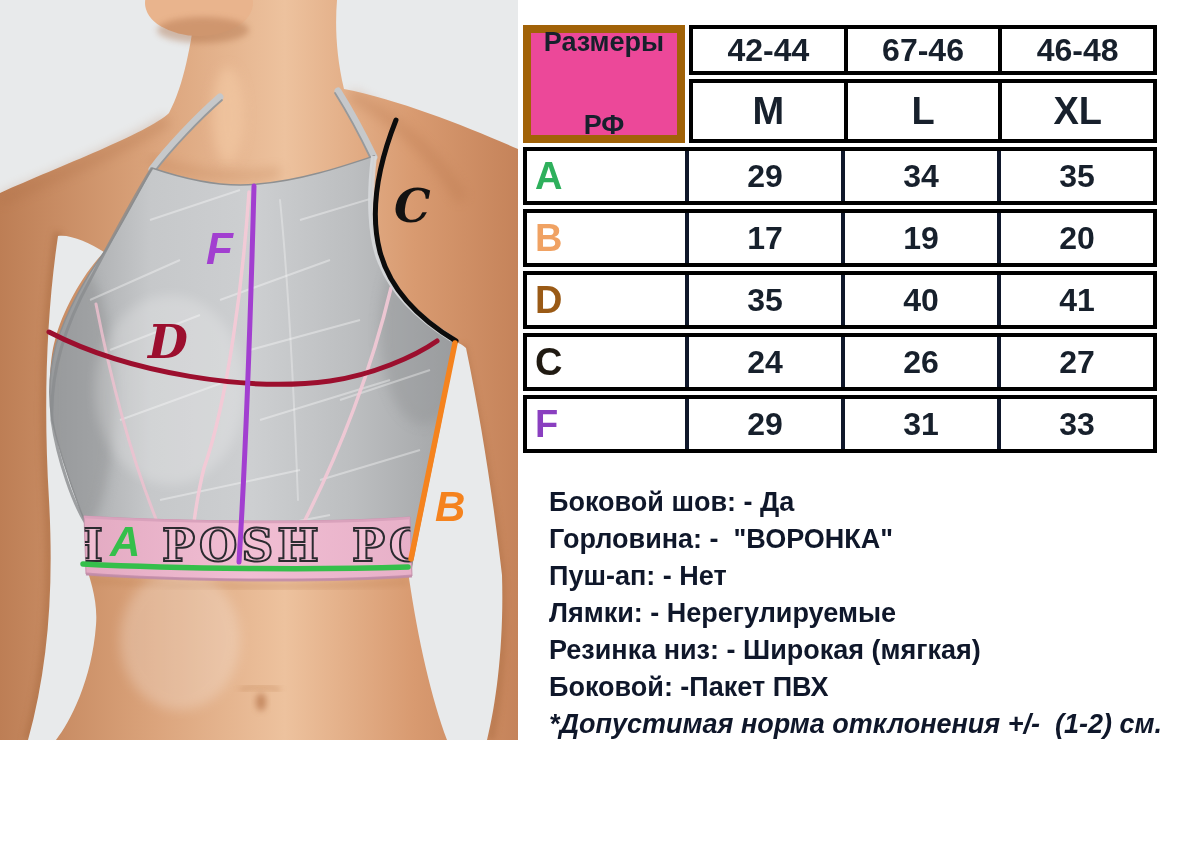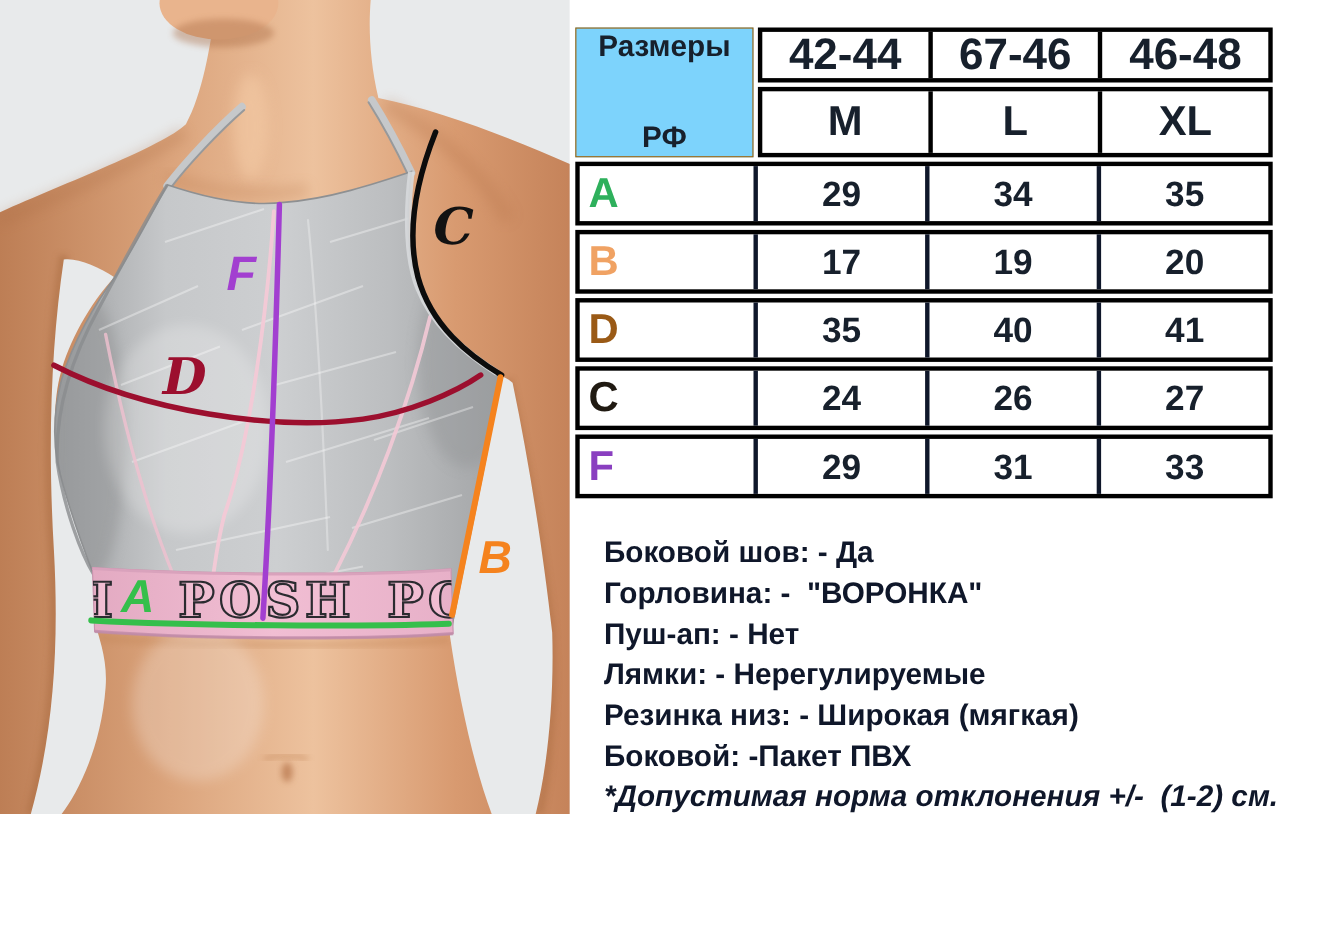--- a/index.html
+++ b/index.html
@@ -4,31 +4,31 @@
 <style>
   html,body{margin:0;padding:0;}
   .page{position:relative;width:1200px;height:848px;background:#ffffff;overflow:hidden;
         font-family:"Liberation Sans",sans-serif;}
   .photo{position:absolute;left:0;top:0;}
 
   
   .size-table{position:absolute;left:523px;top:25px;width:634px;}
   .size-table *{box-sizing:border-box;}
   .thead{display:flex;}
-  .corner{width:162px;height:118px;border:1px solid #a16207;background:#7dd3fc;
+  .corner{width:162px;height:118px;border:8px solid #a16207;background:#ec4899;
           display:flex;flex-direction:column;align-items:center;justify-content:center;
           font-weight:bold;font-size:27px;color:#17202c;line-height:1.3;gap:48px;}
   .hcols{flex:1;margin-left:4px;display:flex;flex-direction:column;}
   .hrow{display:flex;border:4px solid #000;background:#fff;}
   .hrow1{height:50px;margin-bottom:4px;}
   .hrow2{height:64px;}
   .hcell{flex:1;display:flex;align-items:center;justify-content:center;
          border-left:4px solid #000;font-weight:bold;color:#17202c;}
   .hcell:first-child{border-left:none;}
-  .hrow1 .hcell{font-size:40px;}
+  .hrow1 .hcell{font-size:32px;}
   .hrow2 .hcell{font-size:38px;}
   .trow{display:flex;height:58px;border:4px solid #000;background:#fff;margin-top:4px;}
   .tcell{flex:1;display:flex;align-items:center;justify-content:center;
          border-left:4px solid #0f172a;font-weight:bold;font-size:32px;color:#17202c;}
   .tcell.lbl{flex:none;width:158px;justify-content:flex-start;padding-left:8px;
              border-left:none;font-size:38px;}
 
   
   .details{position:absolute;left:549px;top:484px;width:640px;
            font-weight:bold;font-size:27px;line-height:37px;color:#0f172a;}

